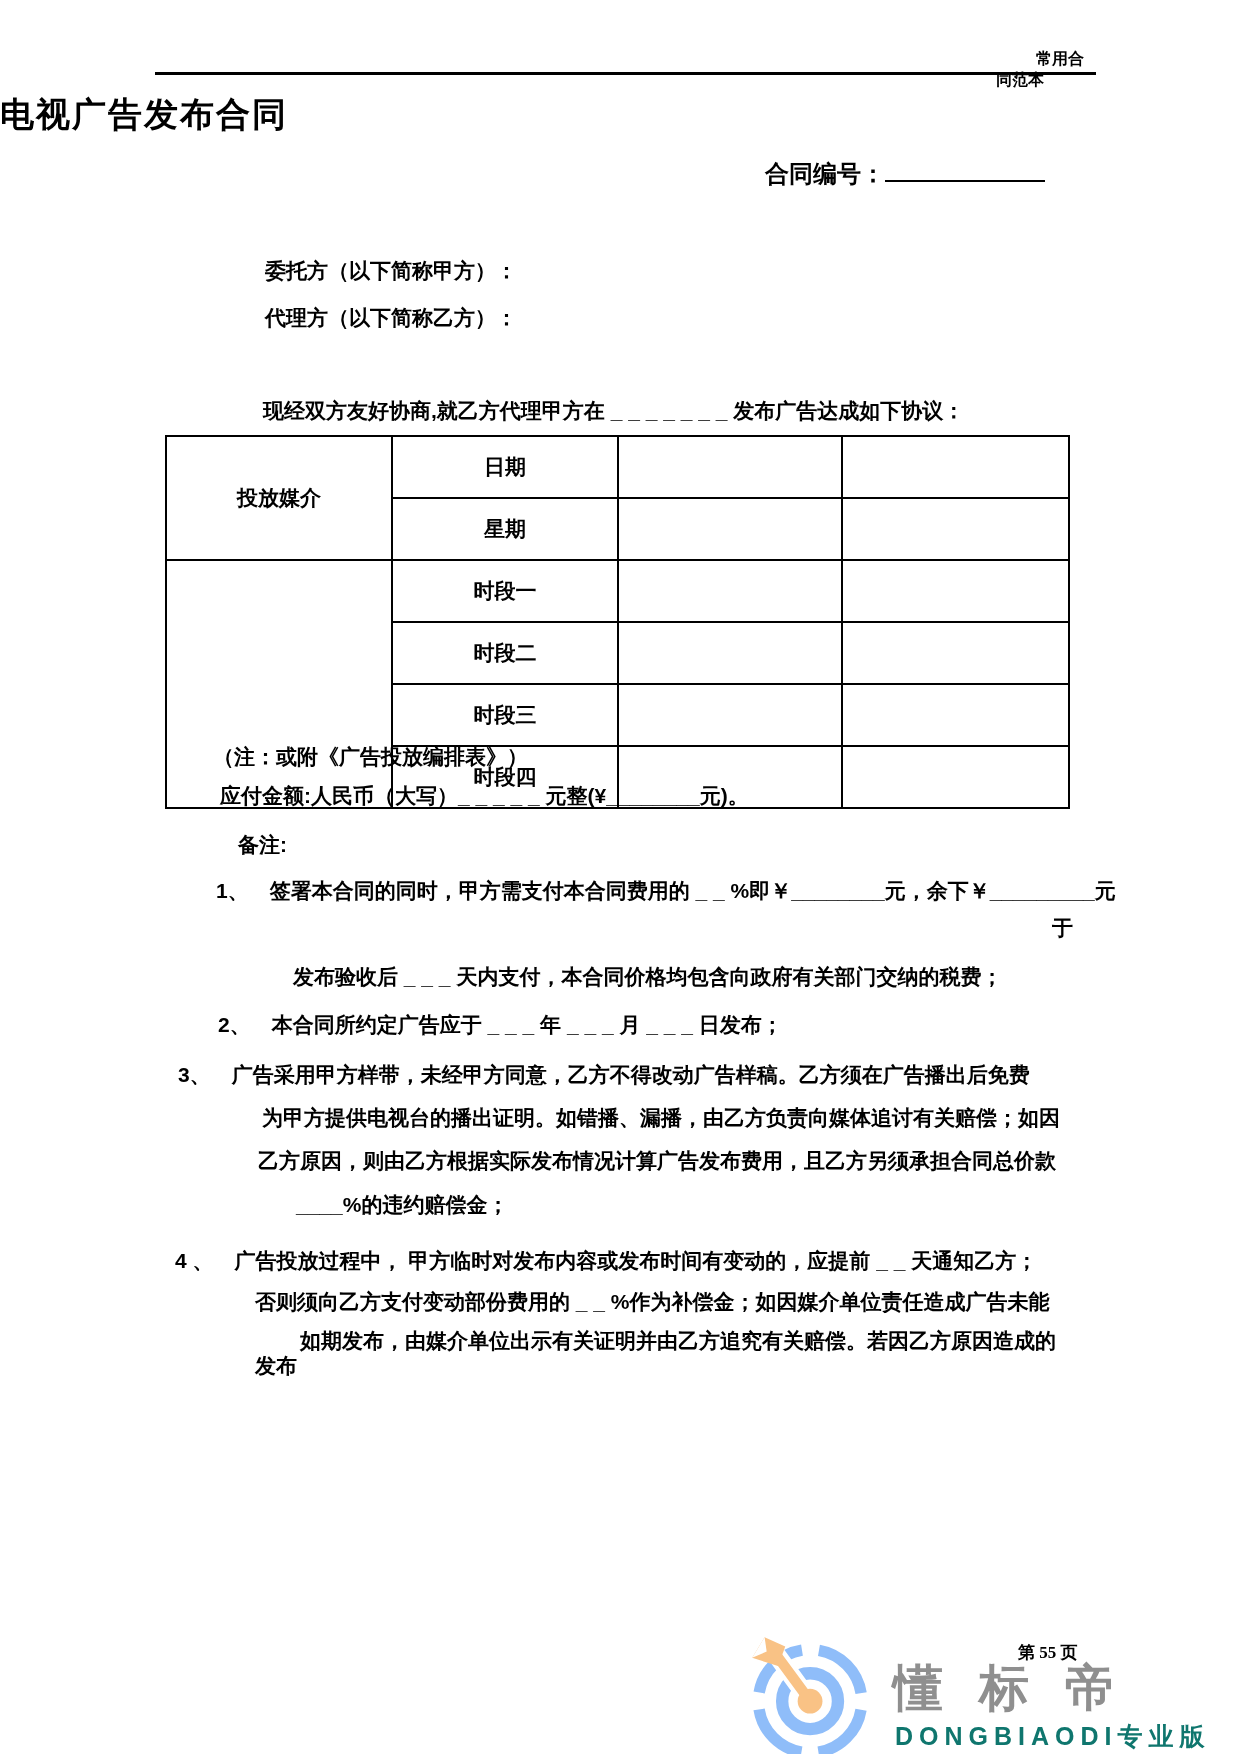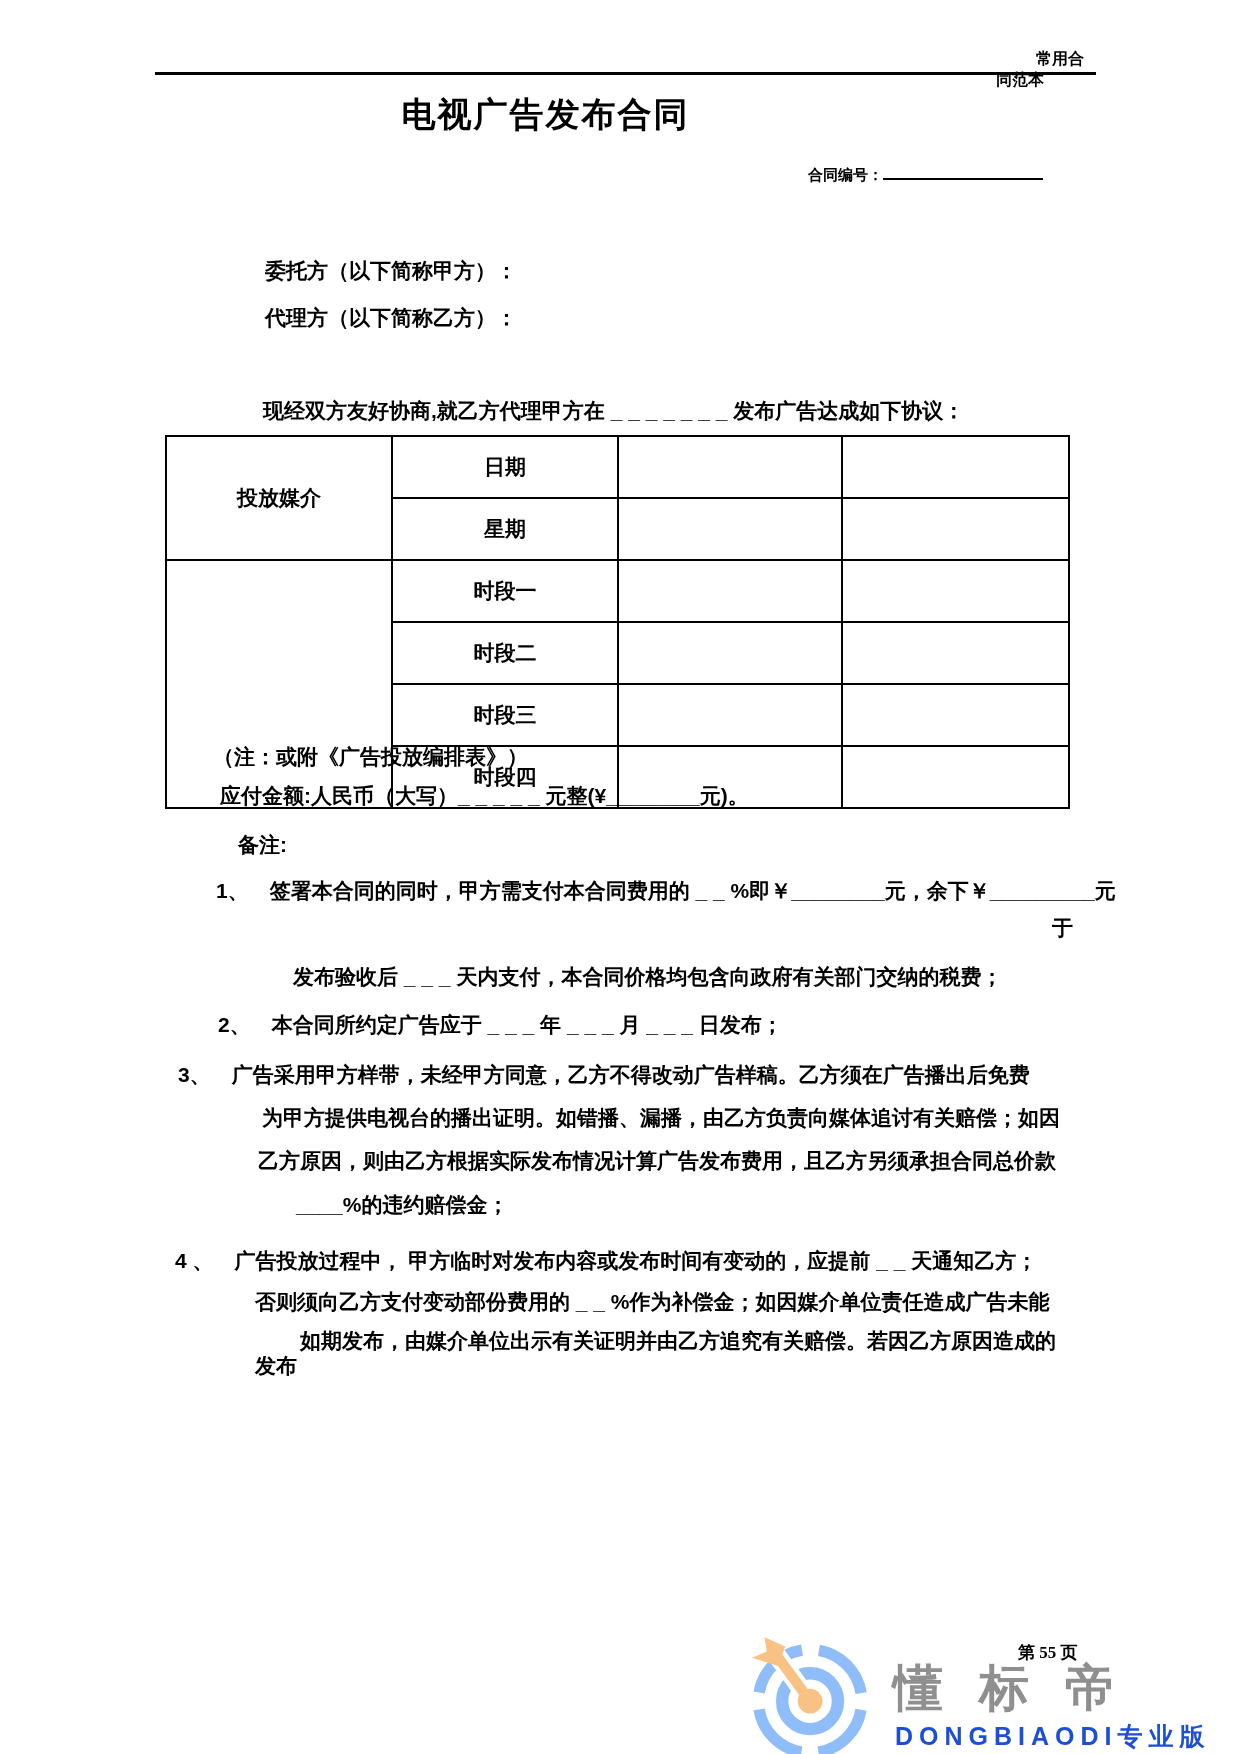--- a/index.html
+++ b/index.html
@@ -12,39 +12,39 @@
     color:#000;
     font-weight:700;
   }
   .abs{position:absolute;white-space:nowrap;}
   
   .hdr{position:absolute;left:155px;top:46px;width:941px;}
   .hdr-l1{text-align:right;padding-right:12px;font-size:16px;line-height:26px;}
   .hdr-rule{border-top:3px solid #000;height:0;}
   .hdr-l2{text-align:right;padding-right:52px;font-size:16px;line-height:22px;margin-top:-6px;}
   
-  .title{position:absolute;left:0;top:92px;width:1091px;text-align:center;
+  .title{position:absolute;left:0;top:92px;width:1091px;text-align:left;
          font-size:34px;letter-spacing:2px;}
   
-  .cno{position:absolute;left:808px;top:158px;font-size:15px;}
+  .cno{position:absolute;left:765px;top:158px;font-size:24px;}
   .uline{display:inline-block;width:160px;border-bottom:2.5px solid #000;height:20px;vertical-align:baseline;}
   .body-line{font-size:21px;line-height:30px;}
   
   .sched{position:absolute;left:165px;top:435px;width:903px;height:295px;
          border-collapse:collapse;table-layout:fixed;}
   .sched td{border:2px solid #000;text-align:center;vertical-align:middle;
             font-size:21px;font-weight:700;padding:16px;}
   .sched tr{height:49px;}
   
   .pgnum{position:absolute;left:1018px;top:1641px;font-size:17px;
          font-family:"Liberation Serif",serif;font-weight:700;z-index:5;}
   .wm-cn{position:absolute;left:893px;top:1650px;font-size:50px;line-height:76px;
          color:#8f8f8f;letter-spacing:36px;z-index:2;}
   .wm-en{position:absolute;left:895px;top:1722px;font-size:25px;line-height:28px;
-         color:#1d4ed8;letter-spacing:6px;z-index:2;}
+         color:#0f766e;letter-spacing:6px;z-index:2;}
   .wm-icon{position:absolute;left:746px;top:1633px;z-index:1;}
 </style>
 </head>
 <body>
 
 <div class="doc-page">
 
   <div class="hdr">
     <div class="hdr-l1">常用合</div>
     <div class="hdr-rule"></div>

